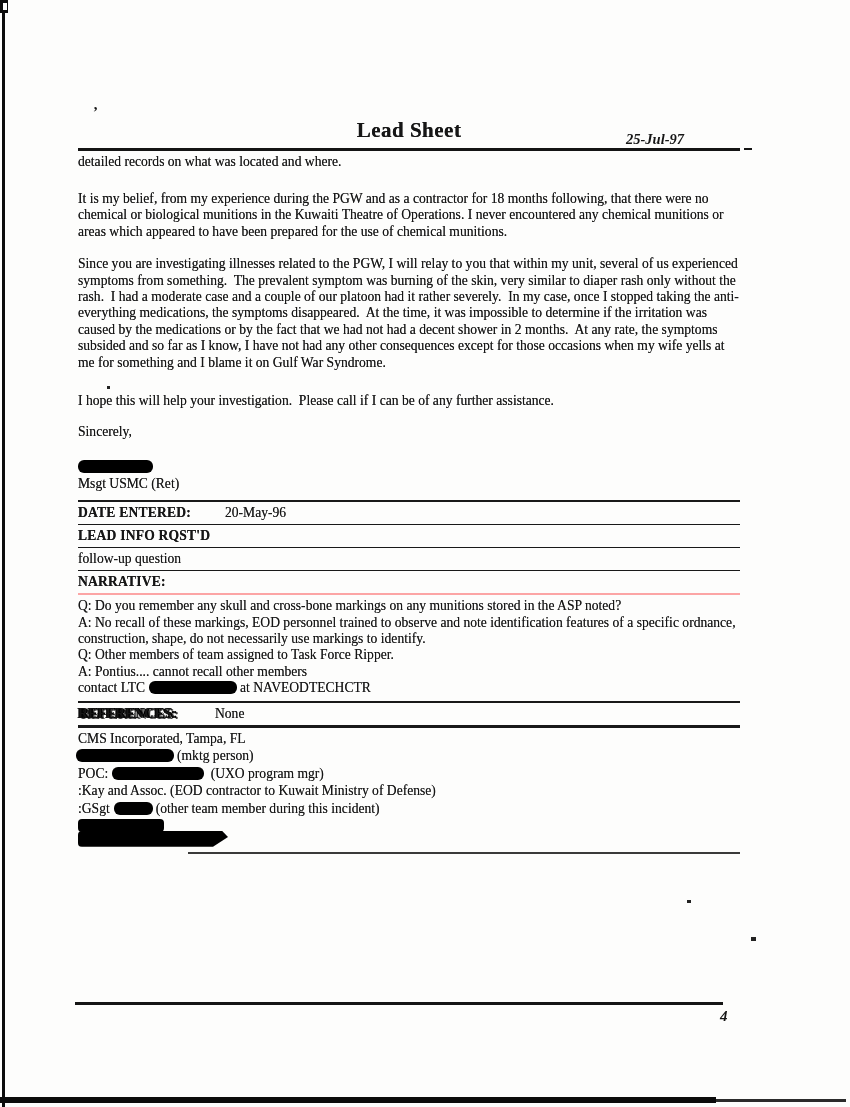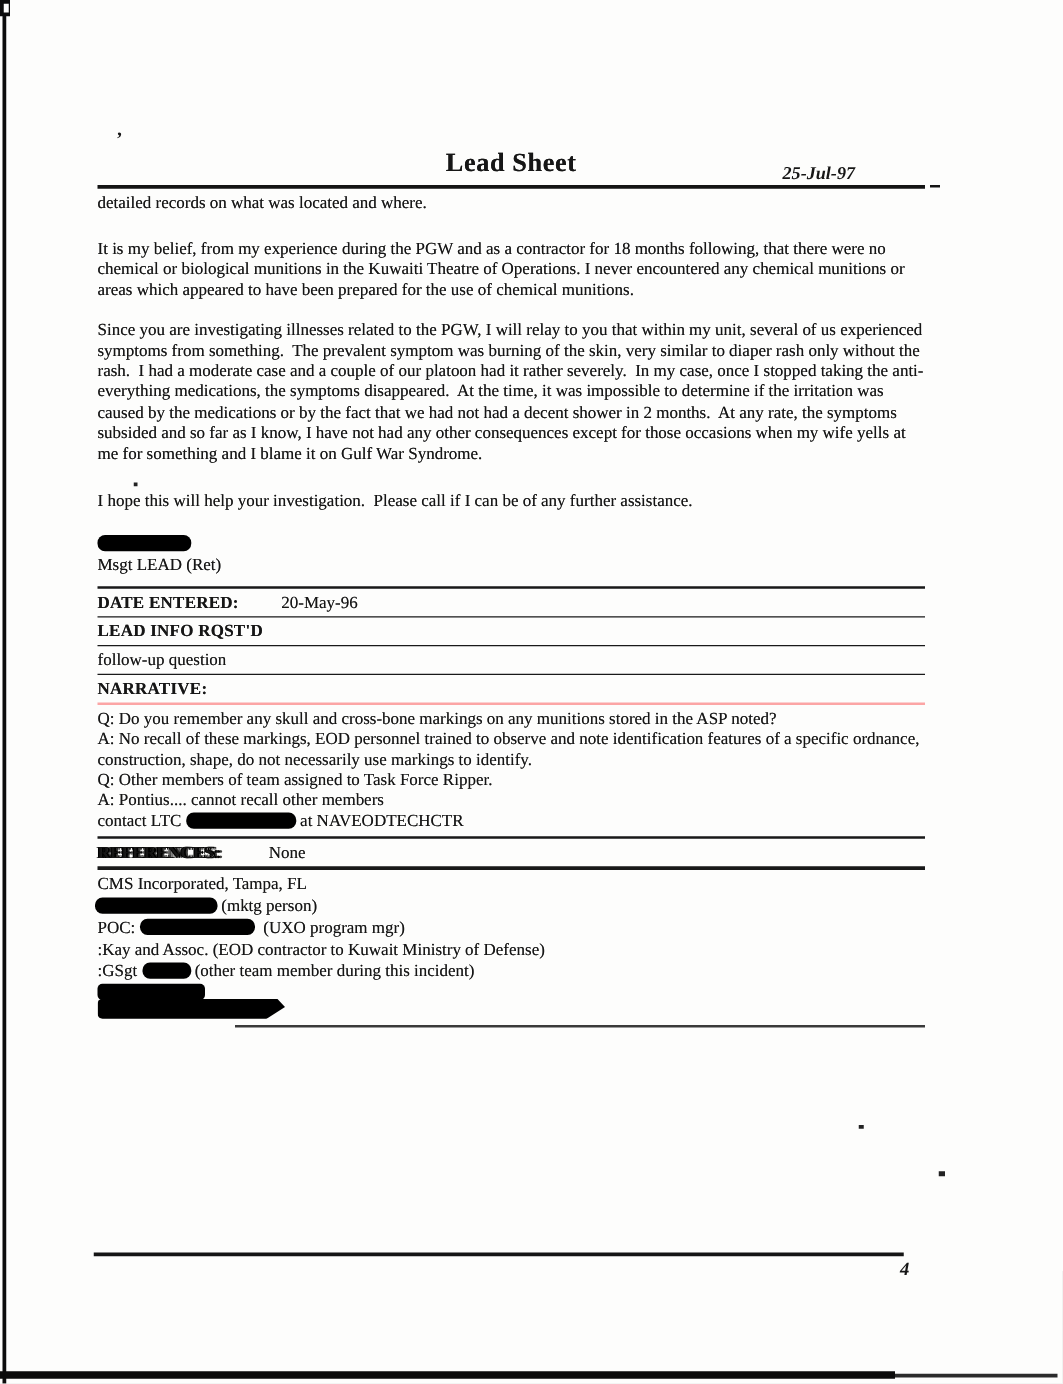--- a/index.html
+++ b/index.html
@@ -93,22 +93,23 @@
   <div class="content">
 
     <div class="doc-title">Lead Sheet</div>
     <div class="doc-date">25-Jul-97</div>
     <div class="header-rule"></div>
 
     <div class="body-text cont-line">detailed records on what was located and where.</div>
     <div class="body-text p1">It is my belief, from my experience during the PGW and as a contractor for 18 months following, that there were no chemical or biological munitions in the Kuwaiti Theatre of Operations. I never encountered any chemical munitions or areas which appeared to have been prepared for the use of chemical munitions.</div>
     <div class="body-text p2">Since you are investigating illnesses related to the PGW, I will relay to you that within my unit, several of us experienced symptoms from something.  The prevalent symptom was burning of the skin, very similar to diaper rash only without the rash.  I had a moderate case and a couple of our platoon had it rather severely.  In my case, once I stopped taking the anti-everything medications, the symptoms disappeared.  At the time, it was impossible to determine if the irritation was caused by the medications or by the fact that we had not had a decent shower in 2 months.  At any rate, the symptoms subsided and so far as I know, I have not had any other consequences except for those occasions when my wife yells at me for something and I blame it on Gulf War Syndrome.</div>
     <div class="body-text p3">I hope this will help your investigation.  Please call if I can be of any further assistance.</div>
+    <div class="body-text signoff">Sincerely,</div>
     <div class="redact sig-redact"></div>
-    <div class="body-text sig-title">Msgt LEAD (Ret)</div>
+    <div class="body-text sig-title">Msgt USMC (Ret)</div>
 
     <div class="form">
 
       <div class="form-row">
         <div class="f-label">DATE ENTERED:</div>
         <div class="f-value indent">20-May-96</div>
       </div>
 
       <div class="form-row thin">
         <div class="f-label" style="width:auto; flex:1;">LEAD INFO RQST'D</div>

